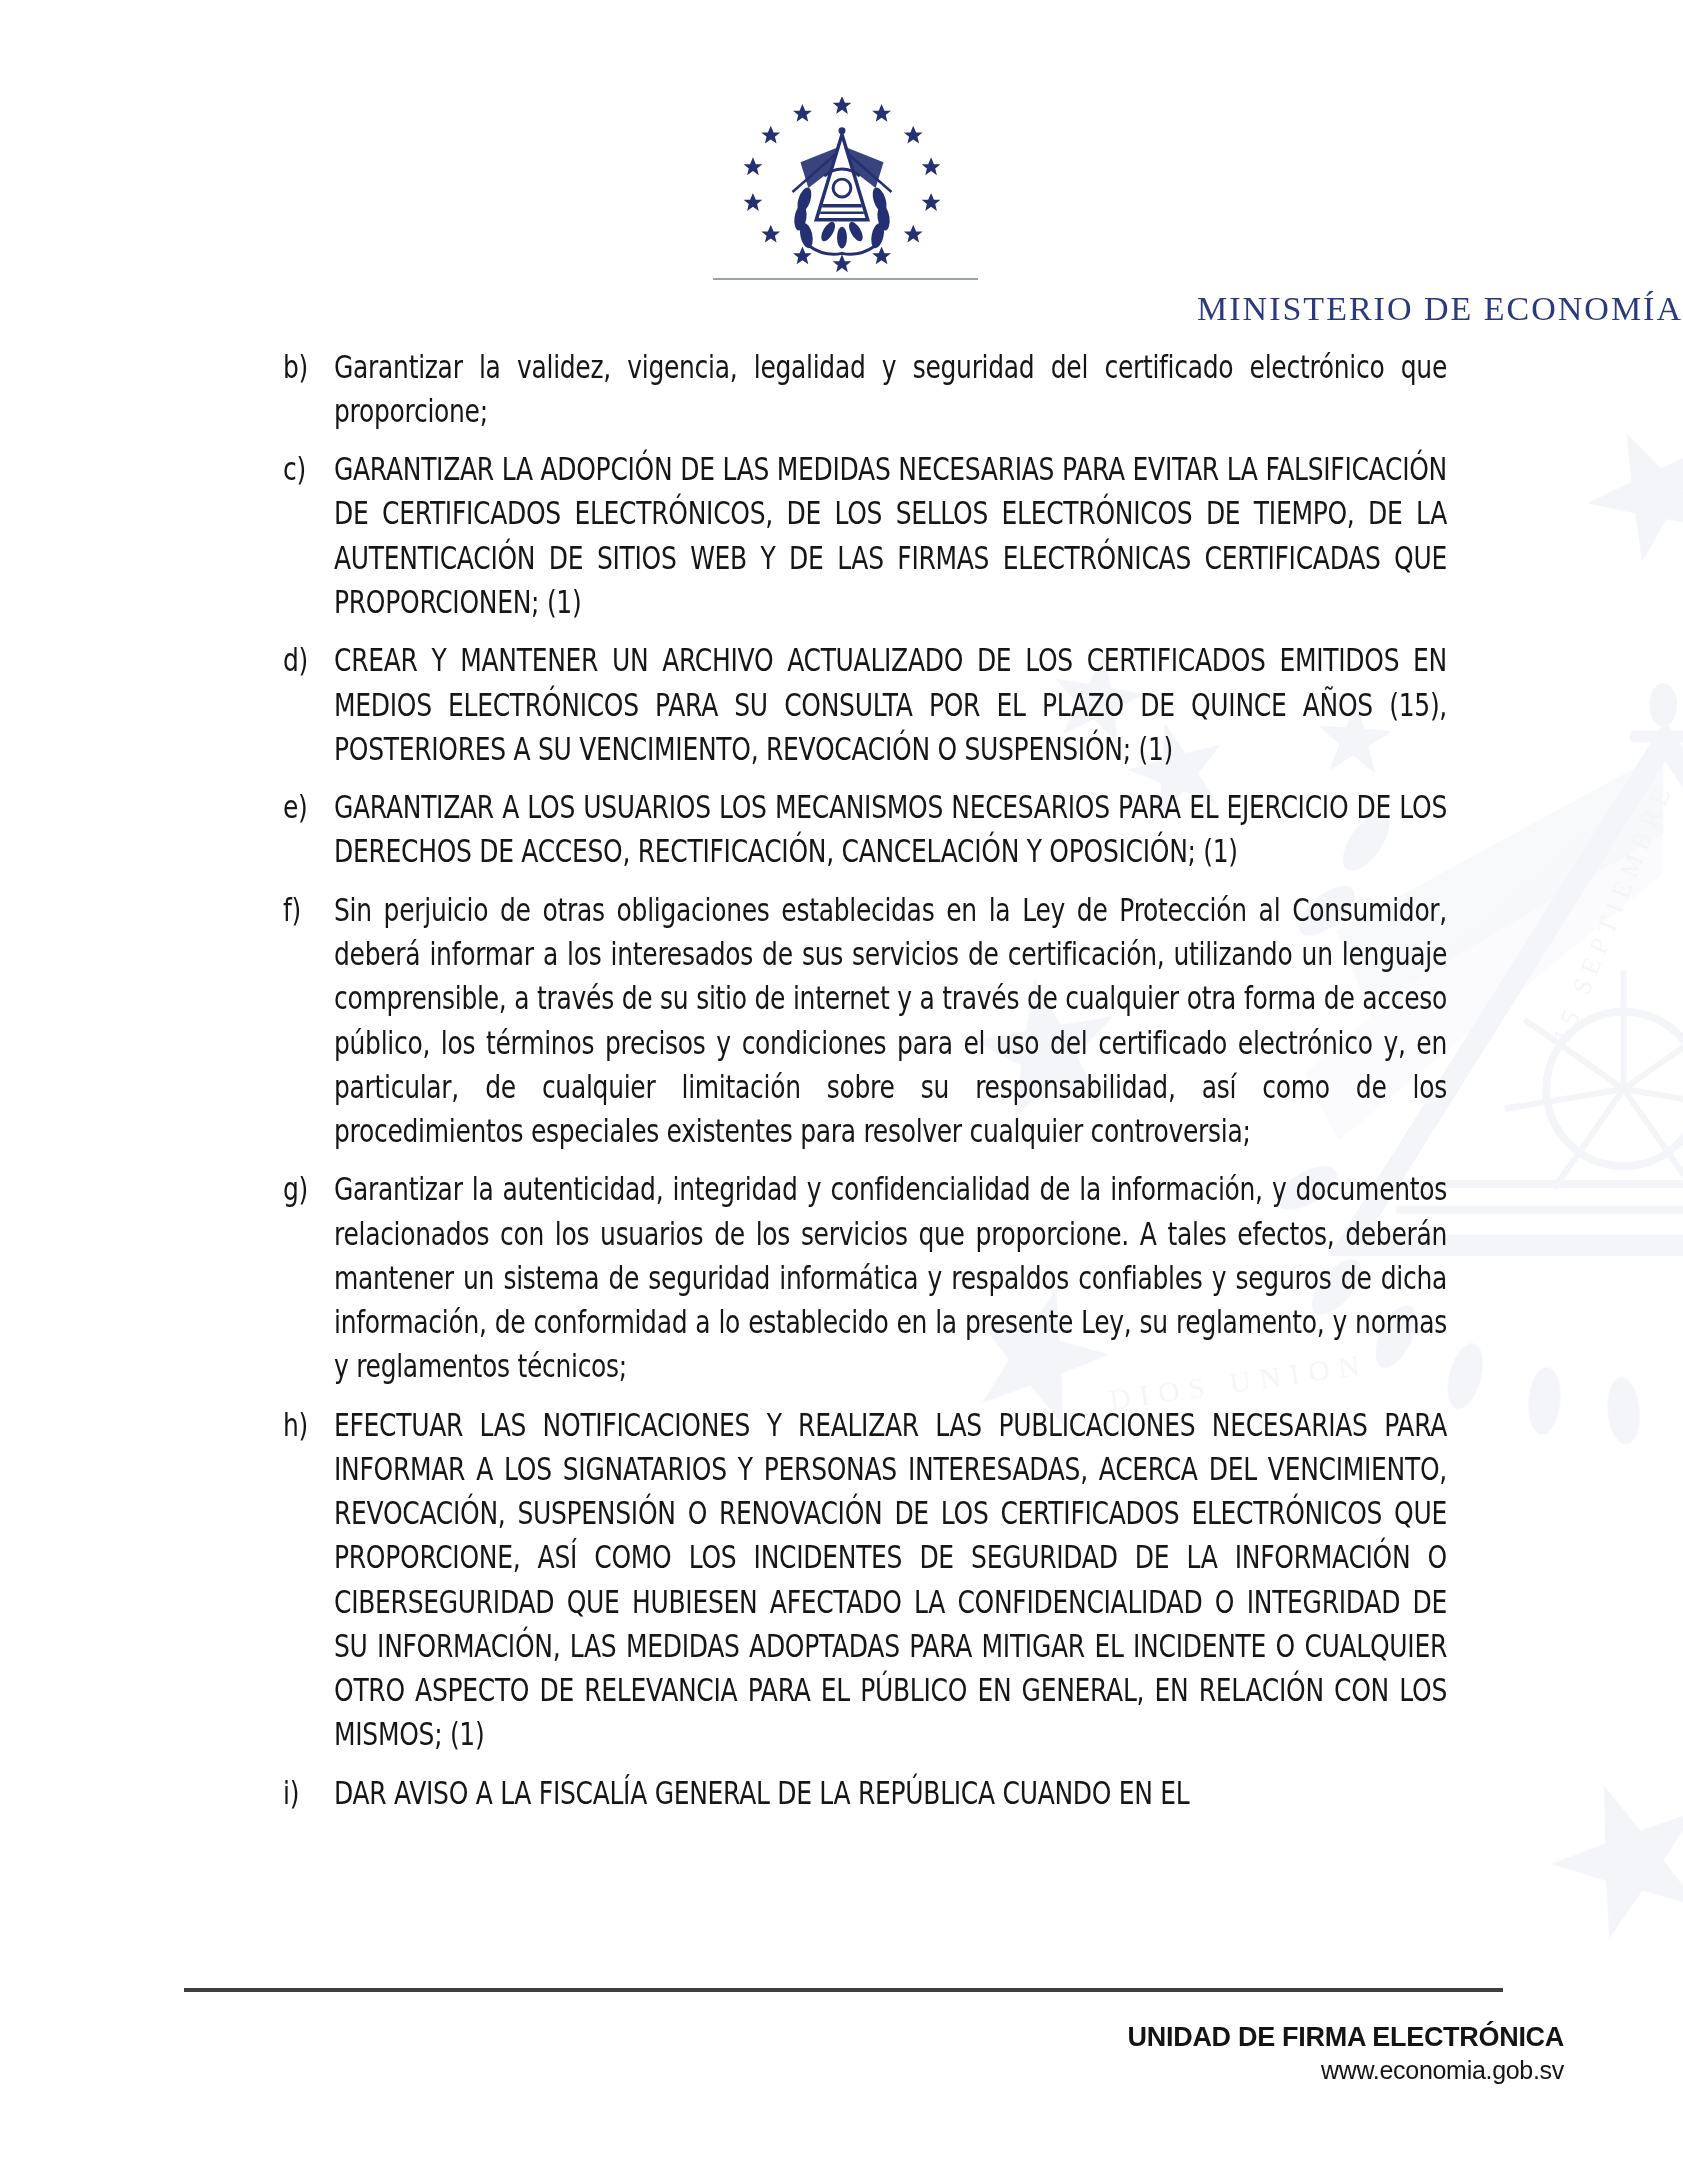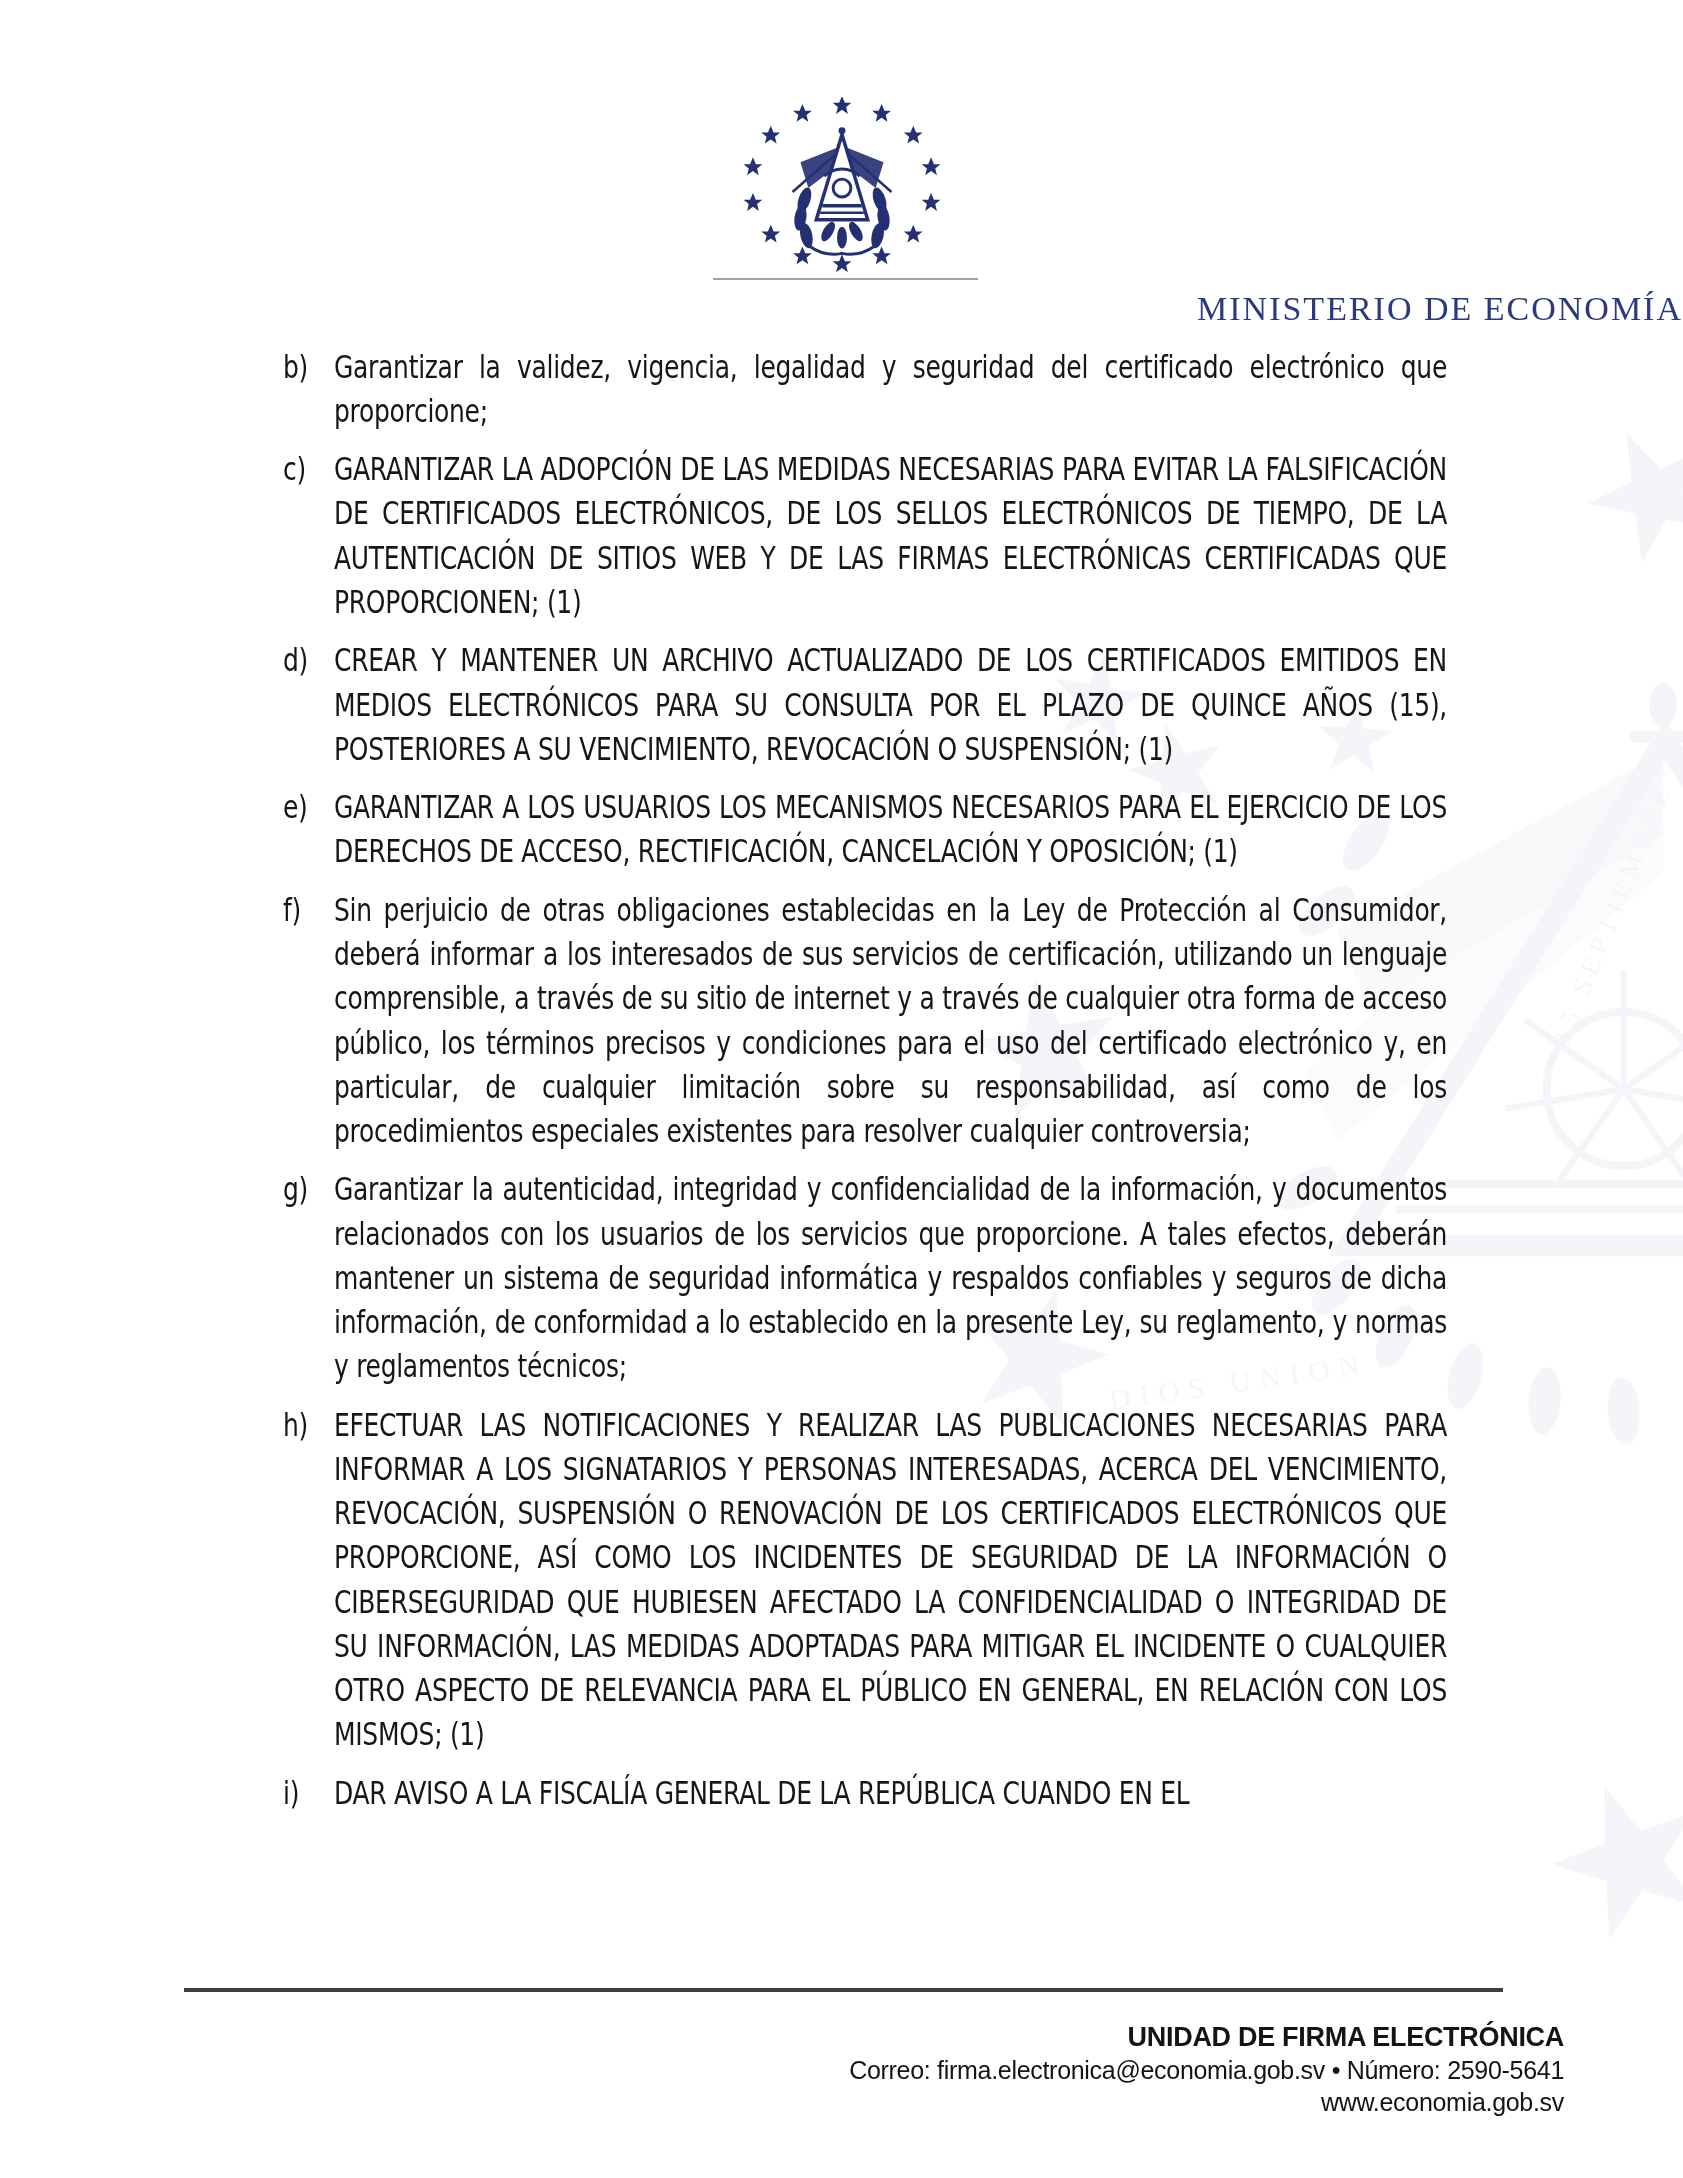--- a/index.html
+++ b/index.html
@@ -162,18 +162,17 @@
       <div class="item"><span class="letter">e)</span><span>GARANTIZAR A LOS USUARIOS LOS MECANISMOS NECESARIOS PARA EL EJERCICIO DE LOS DERECHOS DE ACCESO, RECTIFICACIÓN, CANCELACIÓN Y OPOSICIÓN; (1)</span></div>
       <div class="item"><span class="letter">f)</span><span>Sin perjuicio de otras obligaciones establecidas en la Ley de Protección al Consumidor, deberá informar a los interesados de sus servicios de certificación, utilizando un lenguaje comprensible, a través de su sitio de internet y a través de cualquier otra forma de acceso público, los términos precisos y condiciones para el uso del certificado electrónico y, en particular, de cualquier limitación sobre su responsabilidad, así como de los procedimientos especiales existentes para resolver cualquier controversia;</span></div>
       <div class="item"><span class="letter">g)</span><span>Garantizar la autenticidad, integridad y confidencialidad de la información, y documentos relacionados con los usuarios de los servicios que proporcione. A tales efectos, deberán mantener un sistema de seguridad informática y respaldos confiables y seguros de dicha información, de conformidad a lo establecido en la presente Ley, su reglamento, y normas y reglamentos técnicos;</span></div>
       <div class="item"><span class="letter">h)</span><span>EFECTUAR LAS NOTIFICACIONES Y REALIZAR LAS PUBLICACIONES NECESARIAS PARA INFORMAR A LOS SIGNATARIOS Y PERSONAS INTERESADAS, ACERCA DEL VENCIMIENTO, REVOCACIÓN, SUSPENSIÓN O RENOVACIÓN DE LOS CERTIFICADOS ELECTRÓNICOS QUE PROPORCIONE, ASÍ COMO LOS INCIDENTES DE SEGURIDAD DE LA INFORMACIÓN O CIBERSEGURIDAD QUE HUBIESEN AFECTADO LA CONFIDENCIALIDAD O INTEGRIDAD DE SU INFORMACIÓN, LAS MEDIDAS ADOPTADAS PARA MITIGAR EL INCIDENTE O CUALQUIER OTRO ASPECTO DE RELEVANCIA PARA EL PÚBLICO EN GENERAL, EN RELACIÓN CON LOS MISMOS; (1)</span></div>
       <div class="item"><span class="letter">i)</span><span>DAR AVISO A LA FISCALÍA GENERAL DE LA REPÚBLICA CUANDO EN EL</span></div>
     </div>
 
   <div class="footer-rule"></div>
   <div class="footer">
     <div class="f-title">UNIDAD DE FIRMA ELECTRÓNICA</div>
-    <div class="f-line">Correo: firma.electronica@economia.gob.sv • Número: 2590-5641</div>
     <div class="f-line">www.economia.gob.sv</div>
   </div>
 
 </div>
 
 
 </body></html>

